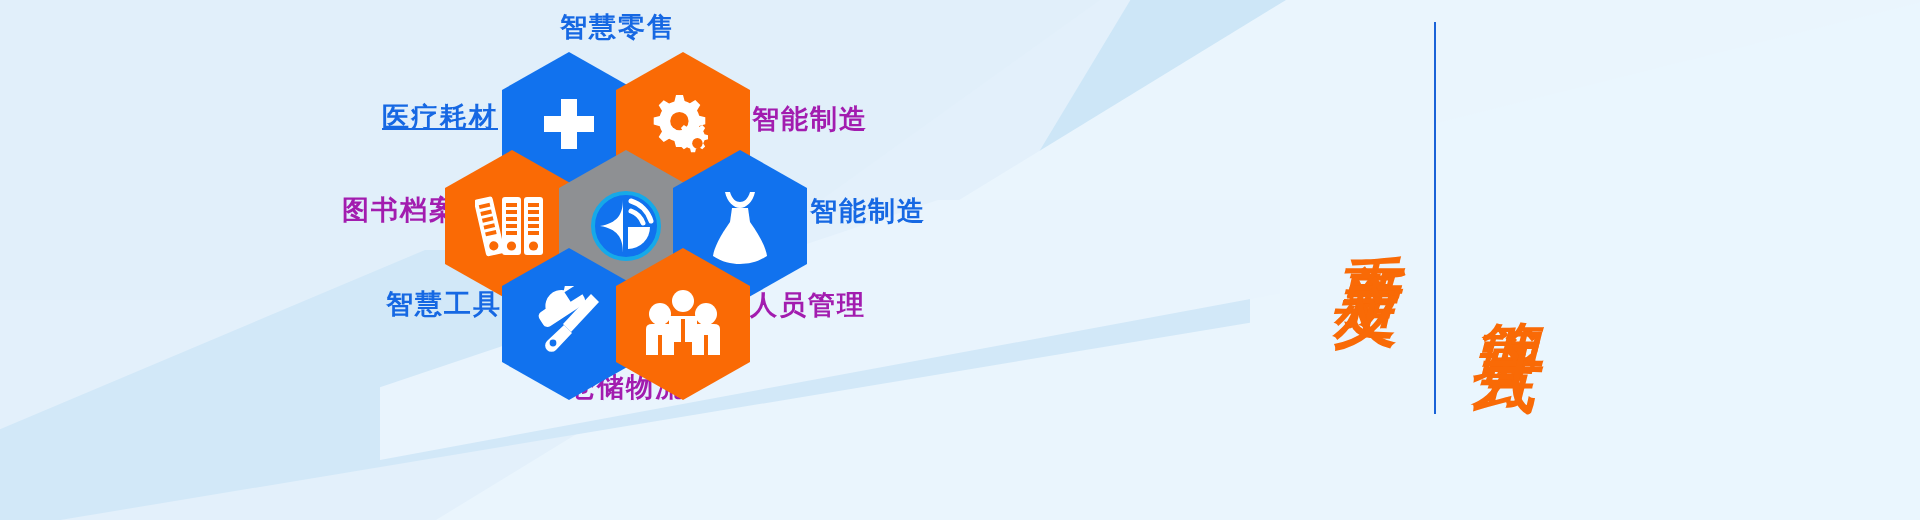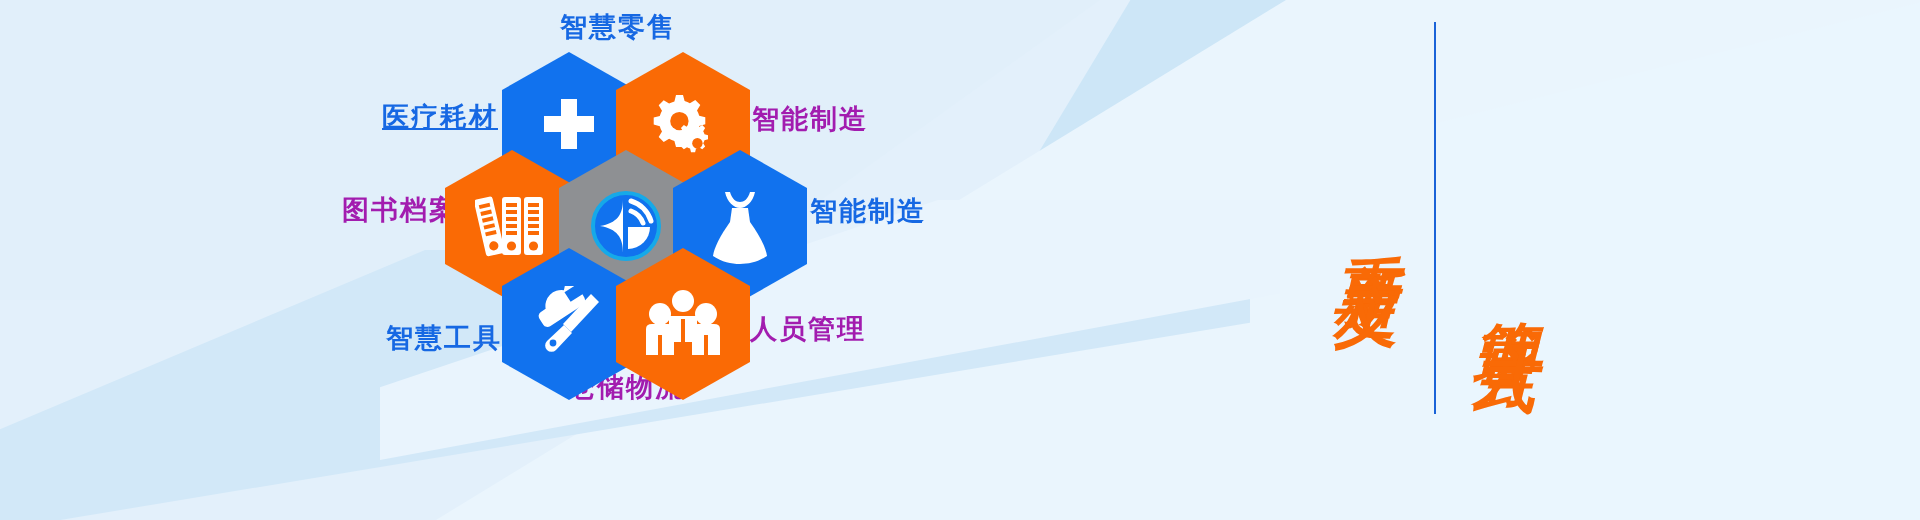--- a/index.html
+++ b/index.html
@@ -69,22 +69,22 @@
     white-space:nowrap;line-height:1;
   }
   .lbl.blue{color:#1668e3;}
   .lbl.orange{color:#a21caf;}
 
   #lbl-retail  {left:560px;top:14px;}
   #lbl-medical {left:382px;top:104px;text-decoration:underline;}
   #lbl-mfg     {left:752px;top:106px;}
   #lbl-books   {left:342px;top:197px;}
   #lbl-apparel {left:810px;top:198px;}
-  #lbl-tools   {left:386px;top:291px;margin-top:34px;}
-  #lbl-hr      {left:750px;top:292px;margin-top:24px;}
+  #lbl-tools   {left:386px;top:291px;}
+  #lbl-hr      {left:750px;top:292px;}
   #lbl-logi    {left:568px;top:374px;}
 
   
   .calli{
     position:absolute;color:#f96a06;
     font-family:"DejaVu Serif","Liberation Serif",serif;
     font-size:62px;font-weight:bold;line-height:1.28;
     text-align:center;width:86px;
     writing-mode:vertical-rl;
     font-style:italic;

